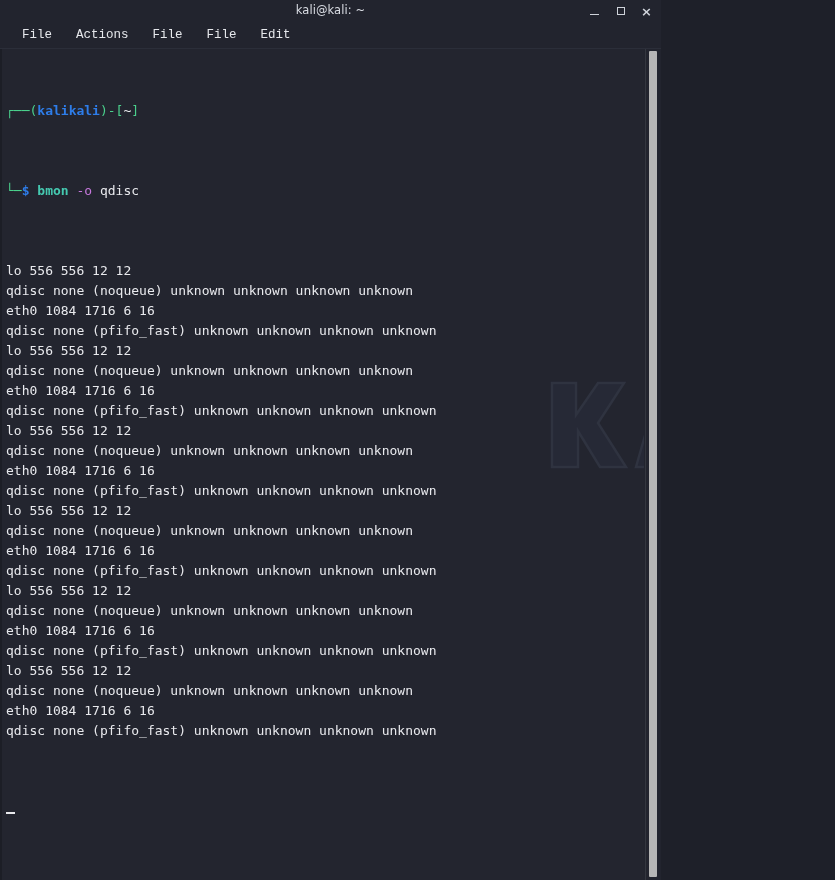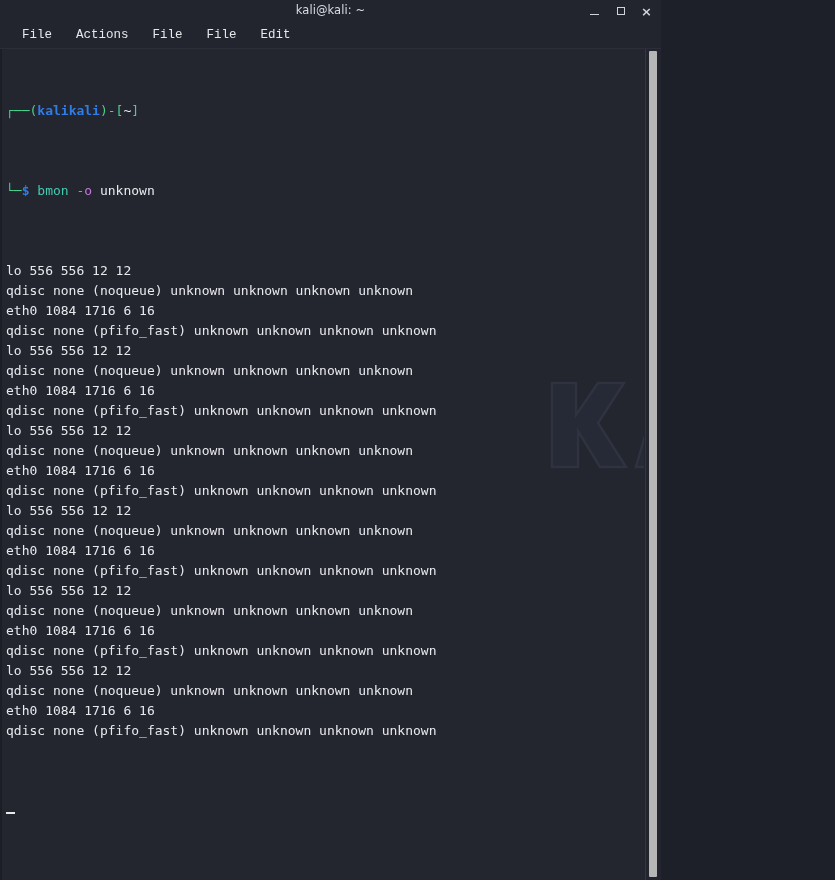--- a/index.html
+++ b/index.html
@@ -128,21 +128,21 @@
     line-height: 20px;
     color: #e8e9ed;
     white-space: pre;
     z-index: 2;
   }
   .line { height: 20px; }
 
   
   .c-green  { color: #4ad08c; }
   .c-blue   { color: #2e7de9; font-weight: bold; }
-  .c-cyan   { color: #45c9b0; }
+  .c-cyan   { color: #45c9b0; font-weight: bold; }
   .c-magenta{ color: #c678dd; }
   .c-white  { color: #e8e9ed; }
 
   .cursor-block {
     display: inline-block;
     width: 9px;
     height: 2px;
     background: #e8e9ed;
     vertical-align: baseline;
     margin-bottom: 1px;
@@ -231,21 +231,21 @@
           <path d="M170 4 H194 V70 H220 V88 H170 Z"></path>
 
           <path d="M228 4 H244 V88 H228 Z"></path>
         </g>
       </svg>
     </div>
 
     <div class="terminal">
       <div class="line"><span class="c-green">┌──</span><span class="c-green">(</span><span class="c-blue">kali</span><span class="c-blue">㈟</span><span class="c-blue">kali</span><span class="c-green">)</span><span class="c-green">-</span><span class="c-green">[</span><span class="c-white">~</span><span class="c-green">]</span></div>
 
-      <div class="line"><span class="c-green">└─</span><span class="c-blue">$</span><span> </span><span class="c-cyan">bmon</span><span> </span><span class="c-magenta">-o</span><span> </span><span class="c-white">unknown</span></div>
+      <div class="line"><span class="c-green">└─</span><span class="c-blue">$</span><span> </span><span class="c-cyan">bmon</span><span> </span><span class="c-magenta">-o</span><span> </span><span class="c-white">qdisc</span></div>
 
       <div id="output-container"><div class="line">lo 556 556 12 12</div><div class="line">qdisc none (noqueue) unknown unknown unknown unknown</div><div class="line">eth0 1084 1716 6 16</div><div class="line">qdisc none (pfifo_fast) unknown unknown unknown unknown</div><div class="line">lo 556 556 12 12</div><div class="line">qdisc none (noqueue) unknown unknown unknown unknown</div><div class="line">eth0 1084 1716 6 16</div><div class="line">qdisc none (pfifo_fast) unknown unknown unknown unknown</div><div class="line">lo 556 556 12 12</div><div class="line">qdisc none (noqueue) unknown unknown unknown unknown</div><div class="line">eth0 1084 1716 6 16</div><div class="line">qdisc none (pfifo_fast) unknown unknown unknown unknown</div><div class="line">lo 556 556 12 12</div><div class="line">qdisc none (noqueue) unknown unknown unknown unknown</div><div class="line">eth0 1084 1716 6 16</div><div class="line">qdisc none (pfifo_fast) unknown unknown unknown unknown</div><div class="line">lo 556 556 12 12</div><div class="line">qdisc none (noqueue) unknown unknown unknown unknown</div><div class="line">eth0 1084 1716 6 16</div><div class="line">qdisc none (pfifo_fast) unknown unknown unknown unknown</div><div class="line">lo 556 556 12 12</div><div class="line">qdisc none (noqueue) unknown unknown unknown unknown</div><div class="line">eth0 1084 1716 6 16</div><div class="line">qdisc none (pfifo_fast) unknown unknown unknown unknown</div></div>
 
       <div class="line"><span class="cursor-block"></span></div>
     </div>
 
     <div class="scrollbar">
       <div class="scrollbar-sep"></div>
       <div class="scrollbar-track"></div>
       <div class="scrollbar-thumb"></div>

